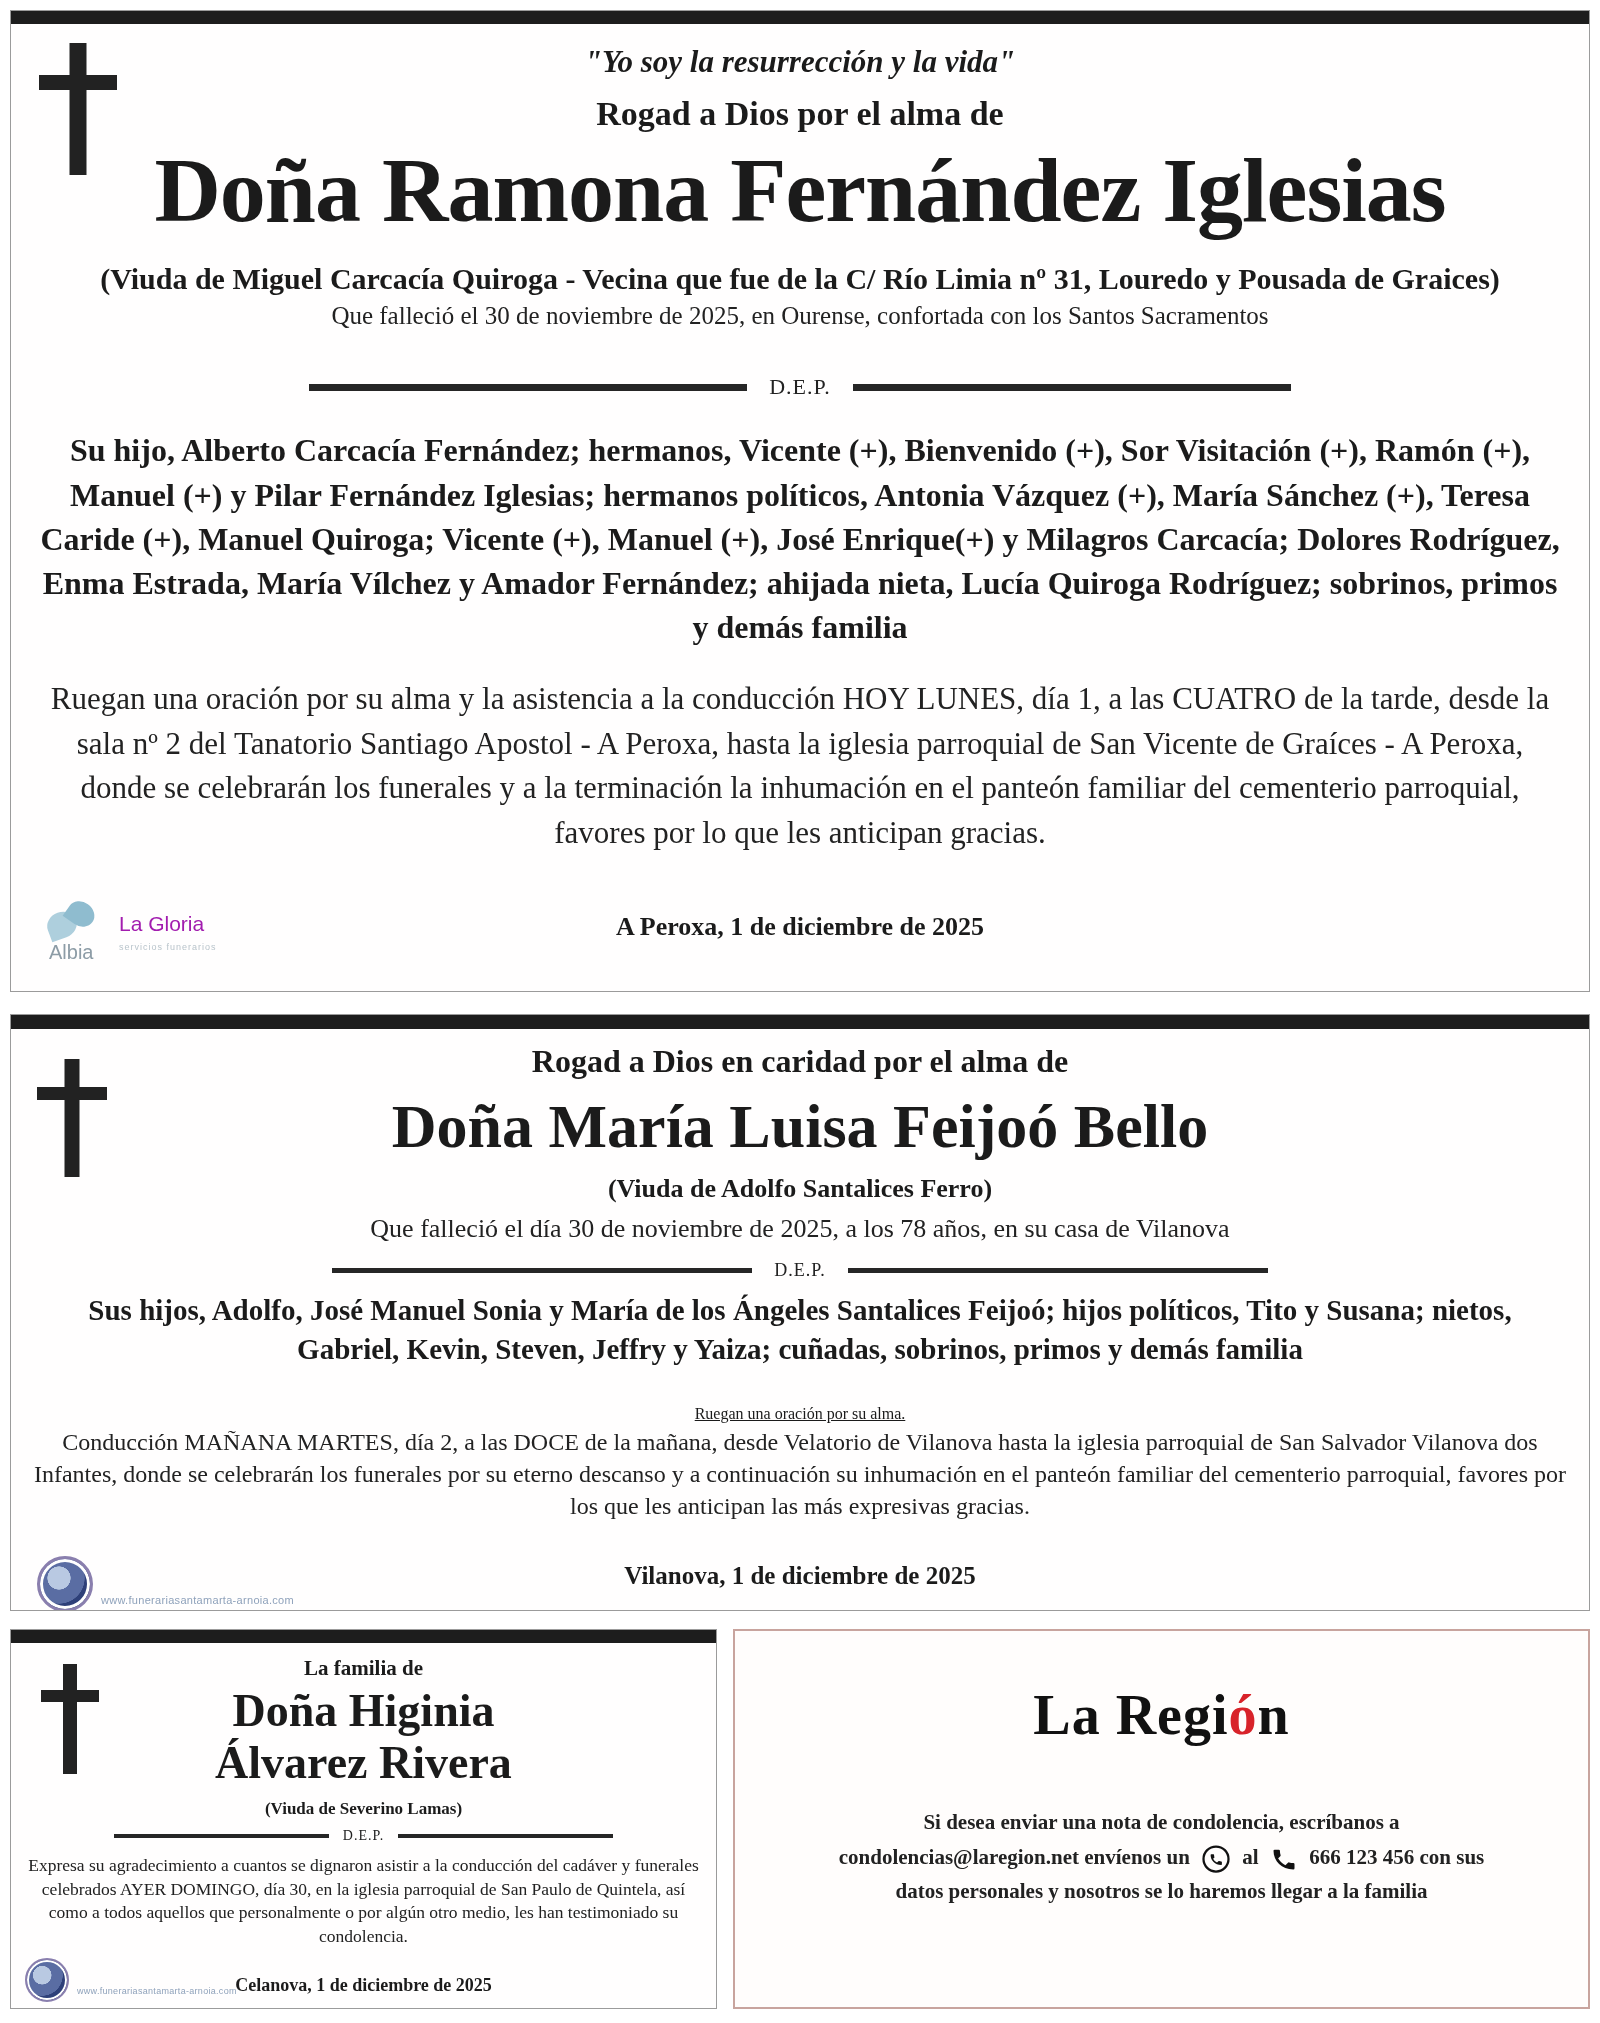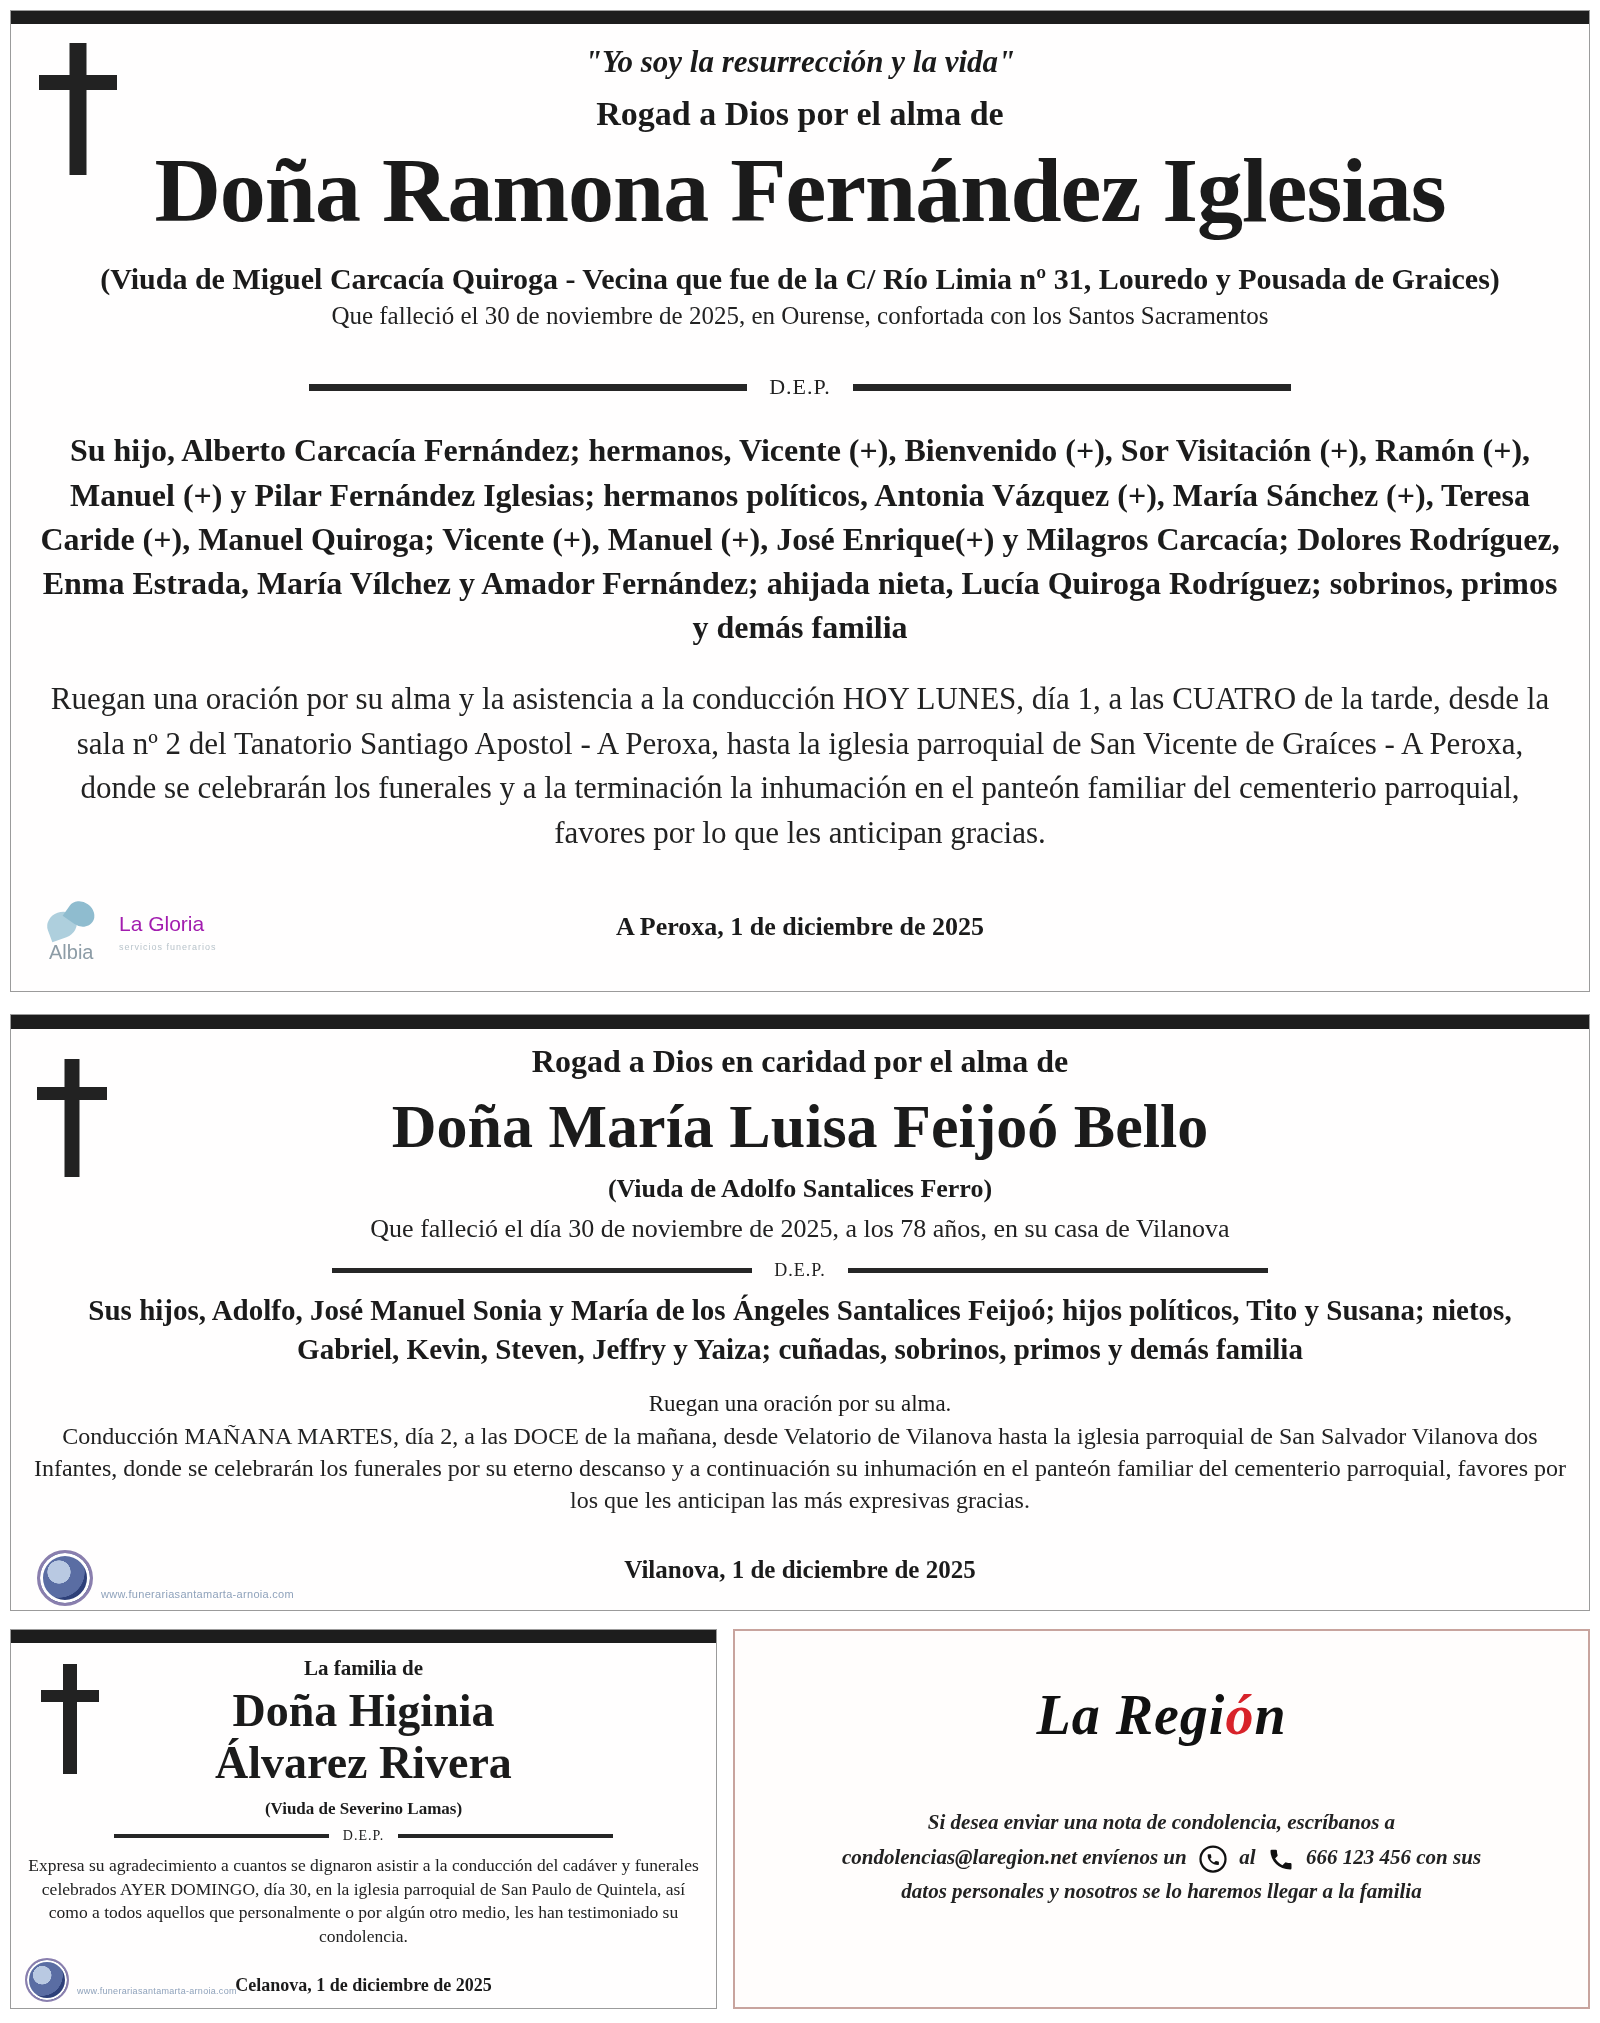--- a/index.html
+++ b/index.html
@@ -65,21 +65,21 @@
 
   
   .esq2 .rogad   { font-size:32px; margin-top:14px; }
   .esq2 .bigname { font-size:62px; margin-top:13px; letter-spacing:0; }
   .esq2 .sub     { font-size:26px; margin-top:14px; }
   .esq2 .died    { font-size:26px; margin-top:10px; }
   .esq2 .dep-row { margin-top:16px; }
   .esq2 .dep-line{ height:5px; width:420px; }
   .esq2 .dep-txt { font-size:18px; }
   .esq2 .fam     { font-size:29px; line-height:1.35; margin-top:10px; padding:0 26px; }
-  .esq2 .pray    { font-size:23px; margin-top:22px; }
+  .esq2 .pray    { font-size:16px; margin-top:36px;text-decoration:underline; }
   .esq2 .req     { font-size:24px; line-height:1.32; margin-top:4px; padding:0 22px; }
   .esq2 .footer-row { margin-top:22px; height:72px; }
   .esq2 .dateline { font-size:25px; }
 
   
   .bottom-row { display:flex; gap:16px; }
 
   .esq3 .intro   { font-weight:bold; font-size:21px; margin-top:13px; }
   .esq3 .bigname { font-size:46px; line-height:1.12; margin-top:4px; white-space:pre-line; letter-spacing:0; }
   .esq3 .sub     { font-size:17px; margin-top:11px; }
@@ -206,21 +206,21 @@
 
       <p class="body">Expresa su agradecimiento a cuantos se dignaron asistir a la conducción del cadáver y funerales celebrados AYER DOMINGO, día 30, en la iglesia parroquial de San Paulo de Quintela, así como a todos aquellos que personalmente o por algún otro medio, les han testimoniado su condolencia.</p>
       <div class="dateline">Celanova, 1 de diciembre de 2025</div>
 
       <div class="logo-circle-wrap">
         <span class="logo-circle"></span>
         <span class="logo-url">www.funerariasantamarta-arnoia.com</span>
       </div>
     </section>
 
-    <section class="adbox" style="height:380px;font-style:italic;">
+    <section class="adbox" style="height:380px;">
       <div class="ad-logo">
         <span>La Regi</span><span class="red-o">ó</span><span>n</span>
       </div>
       <div class="ad-text">
         <span class="ad-line">Si desea enviar una nota de condolencia, escríbanos a</span>
         <span class="ad-line">
           <span>condolencias@laregion.net envíenos un</span>
           <span class="inline-icon">
             <svg width="30" height="30" viewBox="0 0 24 24">
               <circle cx="12" cy="12" r="10" fill="none" stroke="#111" stroke-width="1.8"></circle>

